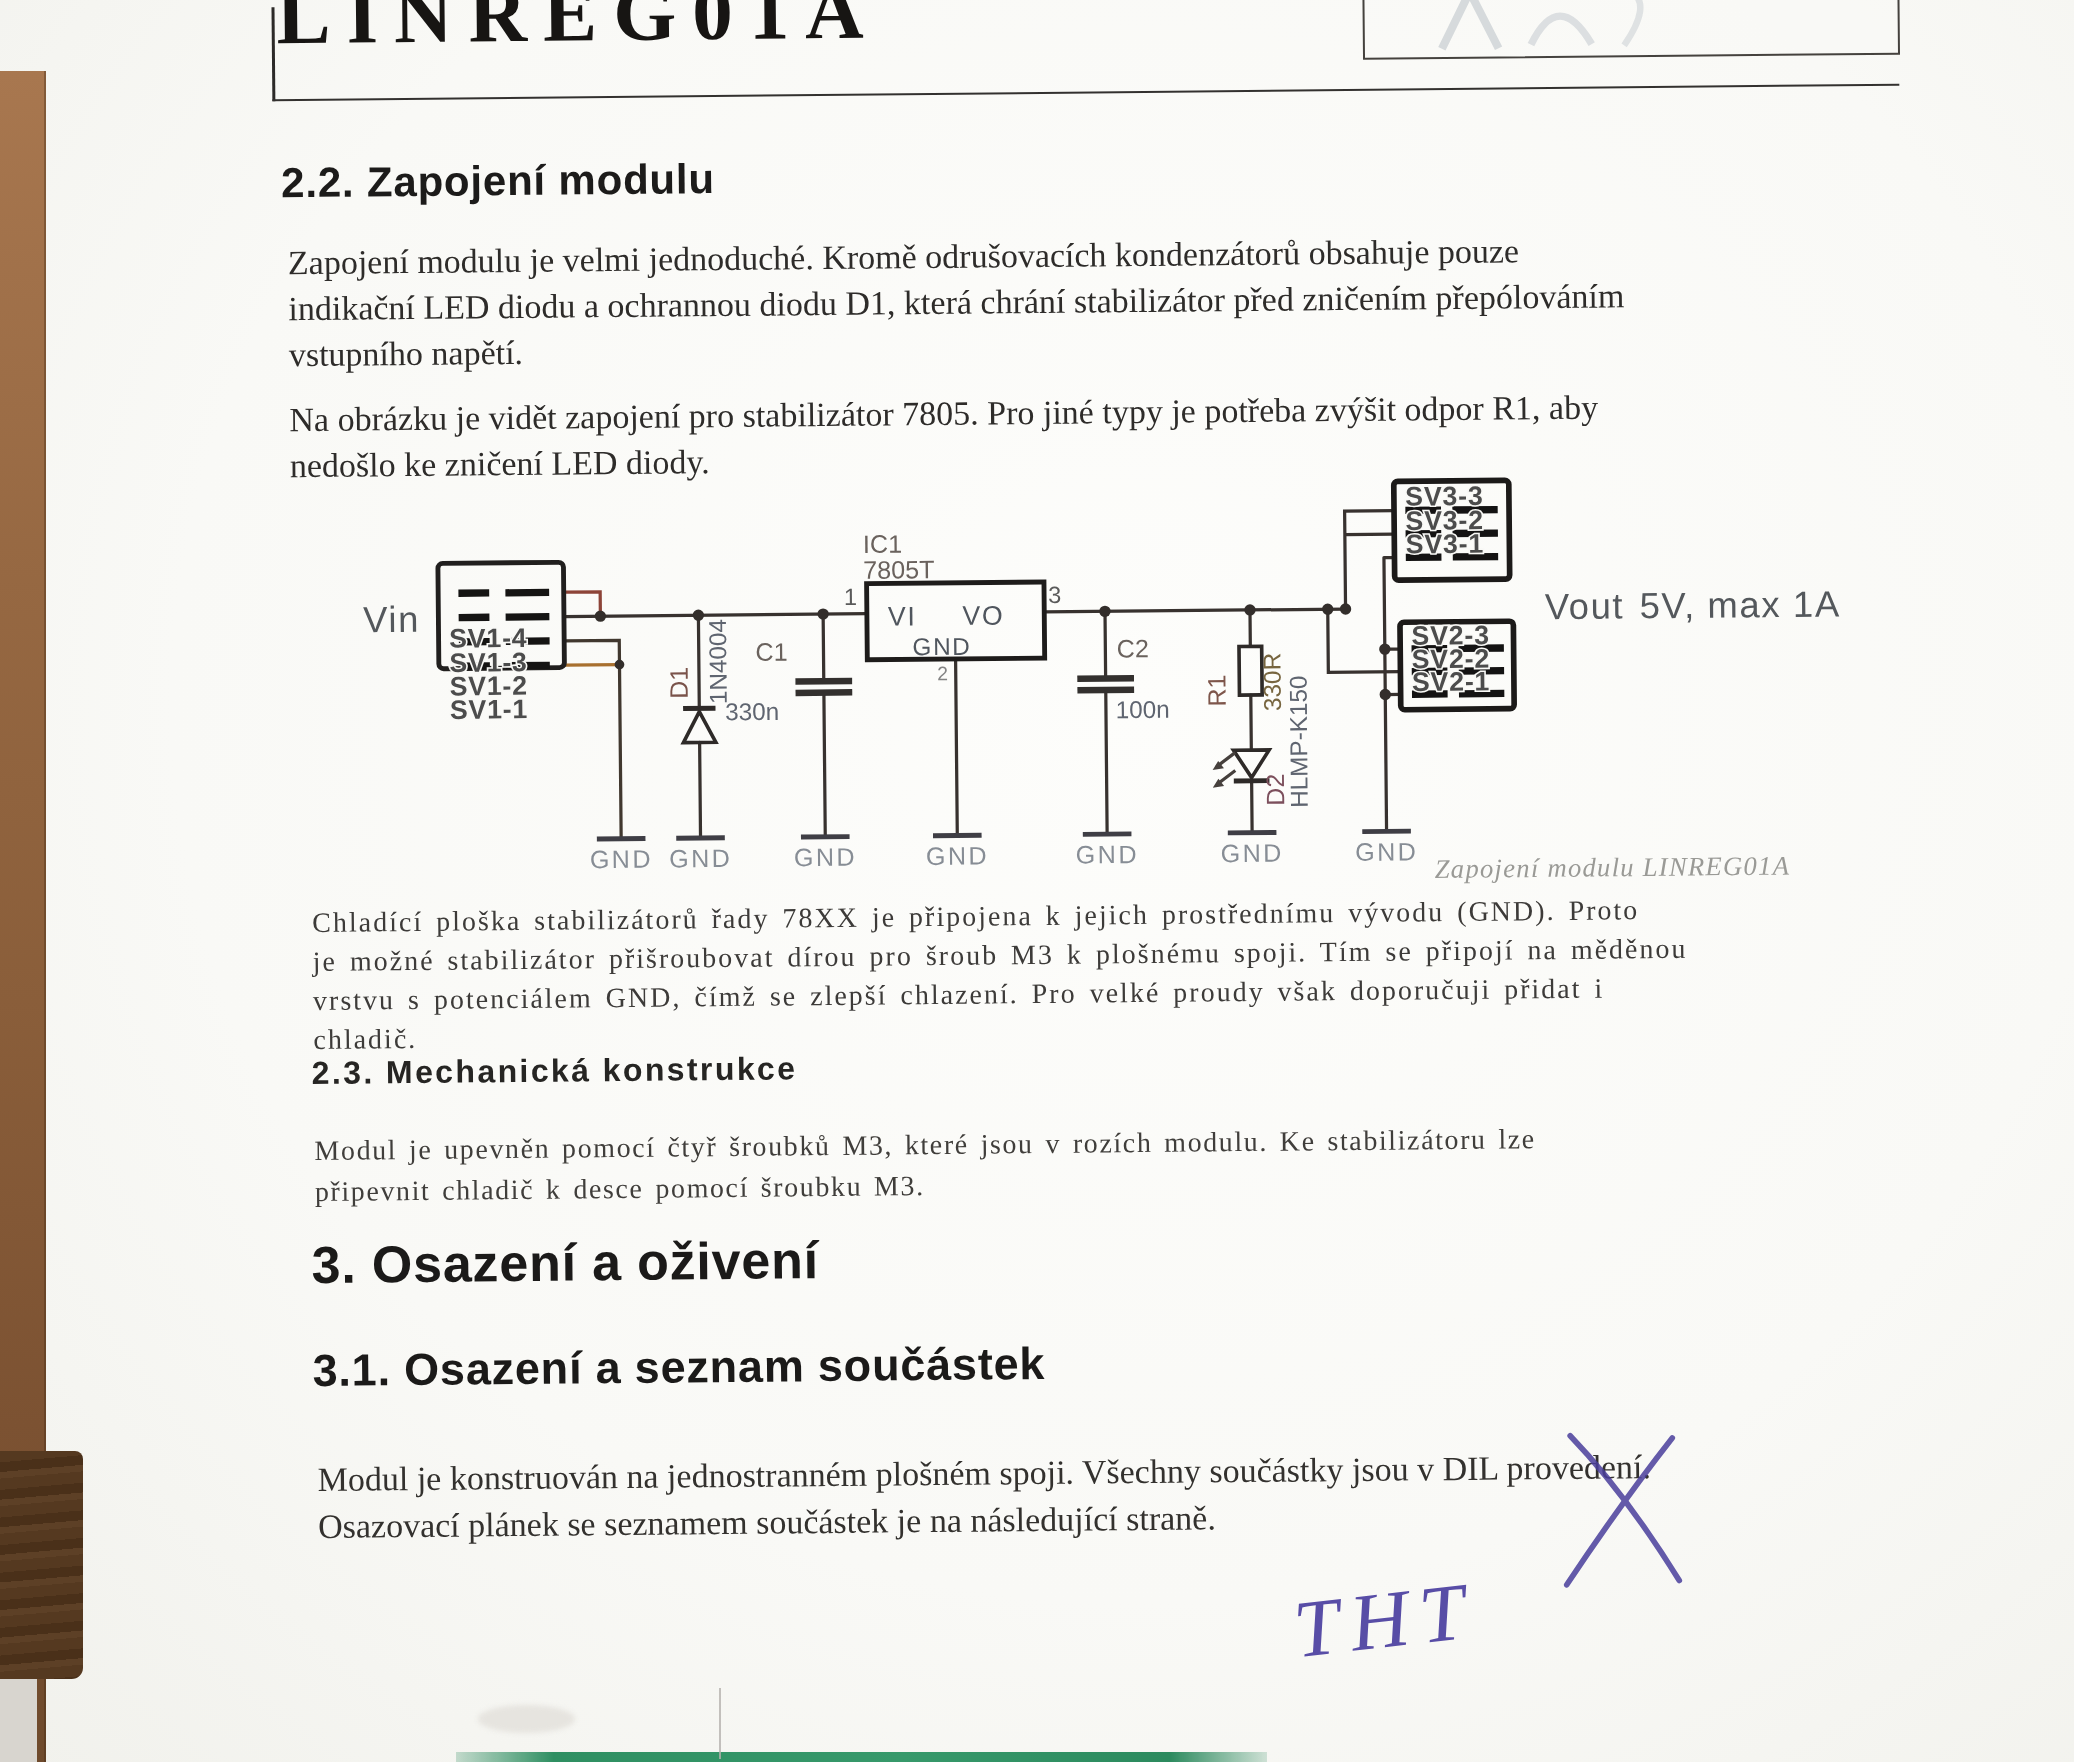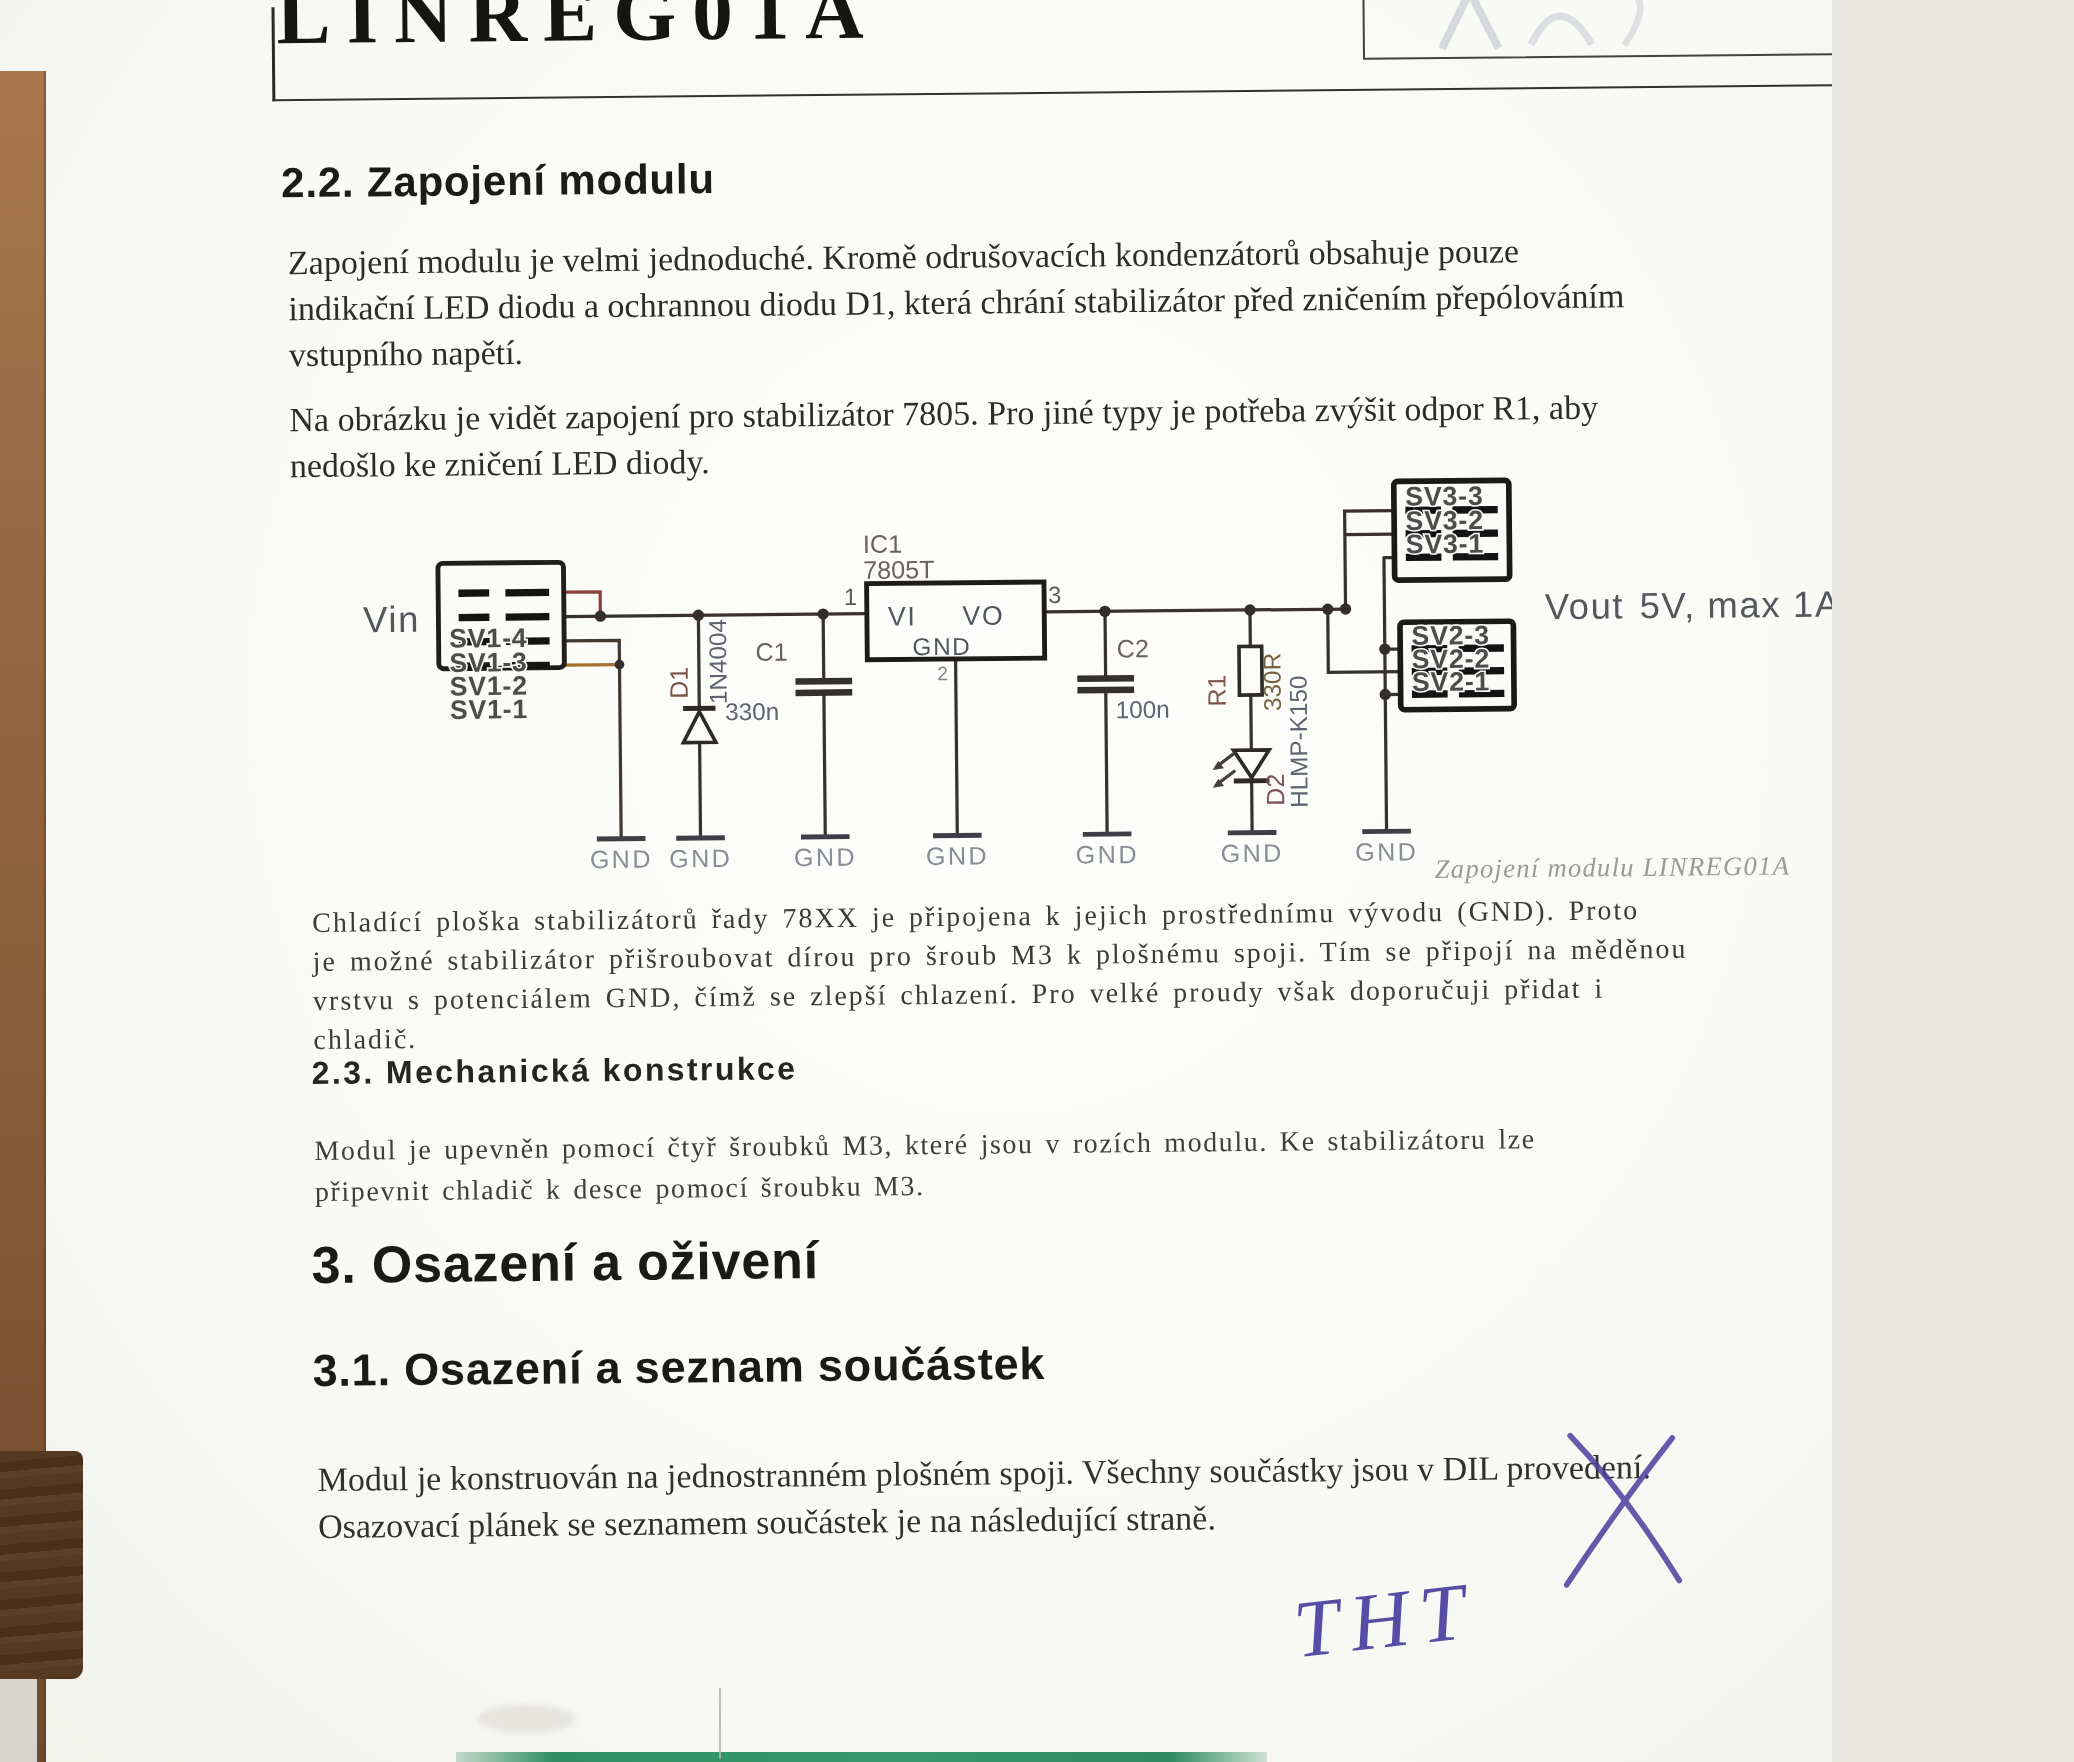--- a/index.html
+++ b/index.html
@@ -1,16 +1,16 @@
 <!DOCTYPE html>
 <html style="font-size:13px"><head>
 <meta charset="utf-8">
 <style>
   html,body{margin:0;padding:0;background:#e8e6e1;}
-  #page{position:relative;width:1832px;height:1763px;overflow:hidden;
+  #page{position:relative;width:2074px;height:1763px;overflow:hidden;
         background:radial-gradient(ellipse at 55% 40%, #fdfdfb 0%, #f9f9f6 60%, #f1f1ec 100%);
         font-family:"Liberation Serif", serif;}
   
   .wood{position:absolute;left:0;top:71px;width:44px;height:1692px;
         background:linear-gradient(180deg,#a8774f 0%,#966842 30%,#8a5e3a 55%,#7c5232 80%,#6e4a2c 100%);
         border-right:2.4px solid rgba(70,45,22,.38);}
   .wood-corner{position:absolute;left:0;top:1451px;width:83px;height:228px;
         background:repeating-linear-gradient(175deg,#553920 0 11.3px,#4a3019 11.3px 21px,#5d4026 21px 27.5px);
         border-radius:0 8px 11.3px 0;}
   .scanbed{position:absolute;left:0;top:1679px;width:37px;height:84px;background:#d8d5cf;}

